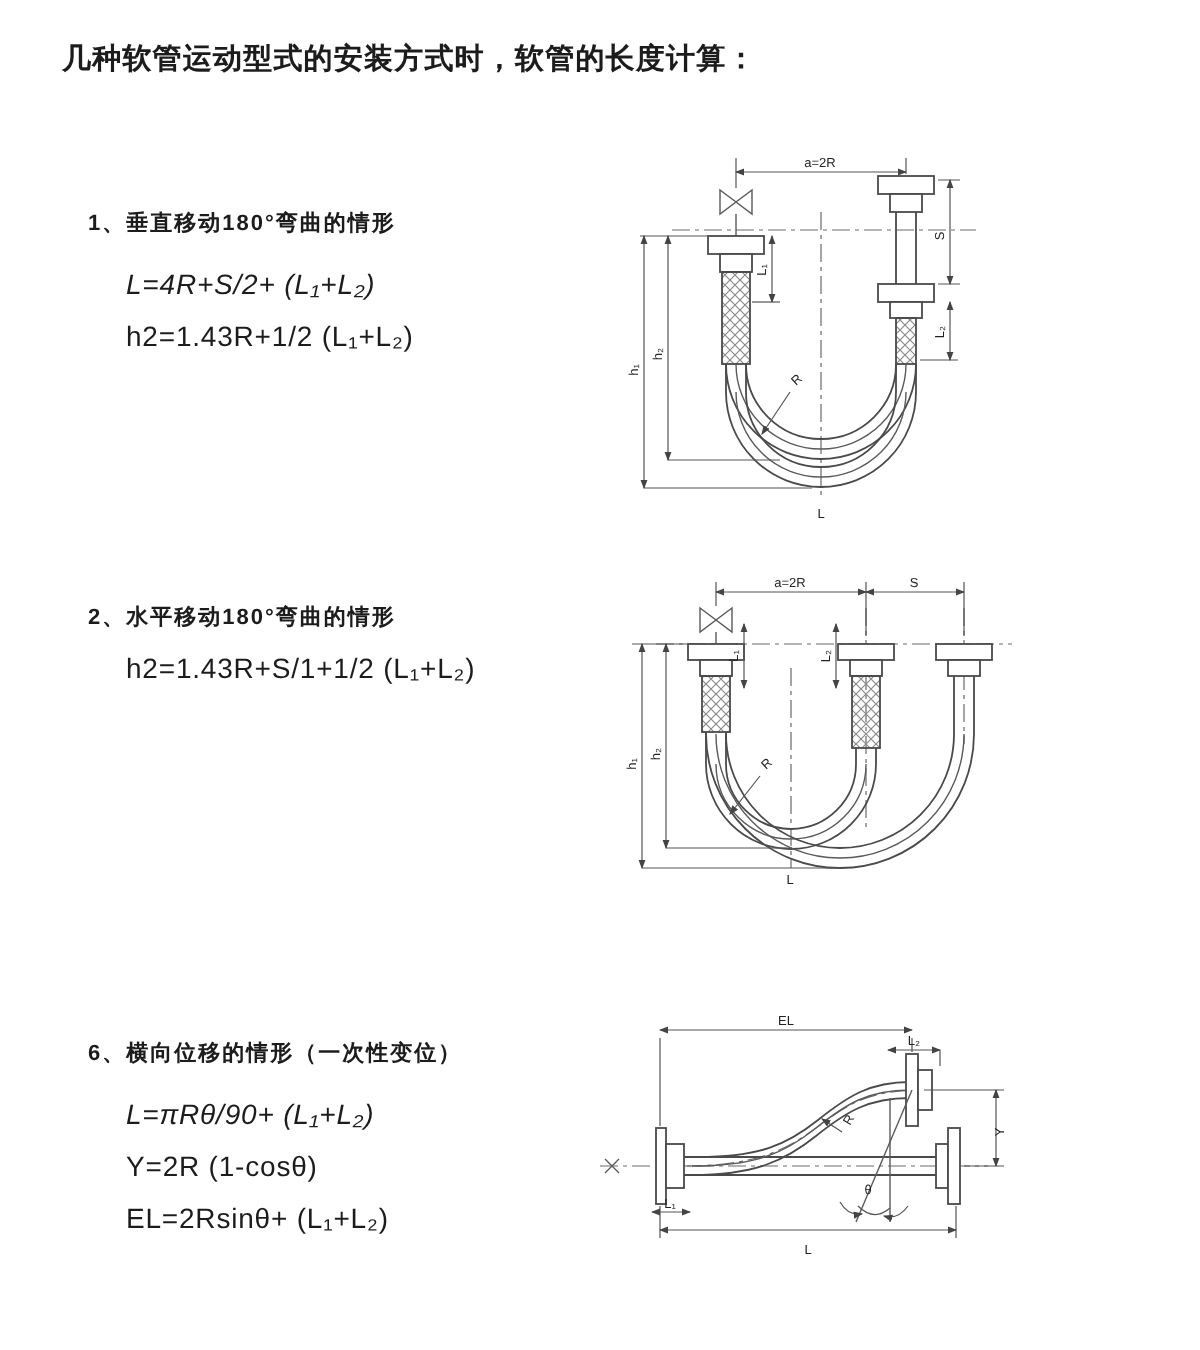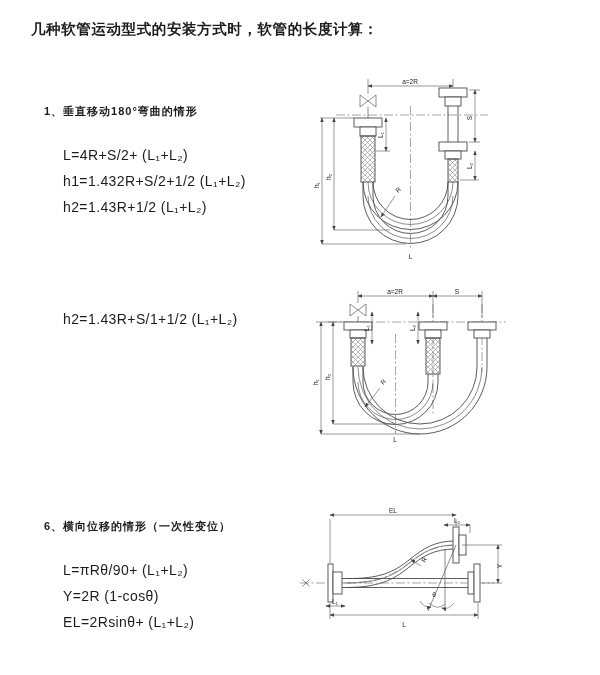--- a/index.html
+++ b/index.html
@@ -2,45 +2,45 @@
 <html><head>
 <meta charset="utf-8">
 <style>
   html,body{margin:0;padding:0;background:#fff;}
   #page{position:relative;width:600px;height:675px;background:#fff;overflow:hidden;
         font-family:"Liberation Sans","DejaVu Sans",sans-serif;color:#1c1c1c;}
   .title{position:absolute;left:31px;top:20px;font-size:14.5px;font-weight:700;letter-spacing:0.6px;}
   .section{position:absolute;left:44px;width:270px;}
   .sec-heading{font-size:11px;font-weight:700;letter-spacing:1px;white-space:nowrap;}
   .formula{font-size:14px;font-weight:400;margin:10px 0 0 19px;letter-spacing:0.4px;white-space:nowrap;}
-  .formula.first{margin-top:28px;}
+  .formula.first{margin-top:15px;font-style:italic;}
   .diagram{position:absolute;}
   svg .ln{stroke:#4a4a4a;stroke-width:0.9;fill:none;}
   svg .thin{stroke:#5a5a5a;stroke-width:0.7;fill:none;}
   svg .dl{stroke:#555;stroke-width:0.6;fill:none;}
   svg .ch{stroke:#6a6a6a;stroke-width:0.6;fill:none;stroke-dasharray:9 2.5 2 2.5;}
   svg .fl{fill:#ffffff;stroke:#4a4a4a;stroke-width:0.9;}
   svg .hb{fill:url(#hatch);stroke:#4a4a4a;stroke-width:0.9;}
   svg .dim{fill:#222;font-size:6.5px;font-family:"Liberation Sans","DejaVu Sans",sans-serif;}
 </style>
 </head>
 <body>
 
 <div id="page">
 
   <div class="title">几种软管运动型式的安装方式时，软管的长度计算：</div>
 
   <div class="section" style="top:104px">
     <div class="sec-heading">1、垂直移动180°弯曲的情形</div>
     <div class="formula first">L=4R+S/2+ (L₁+L₂)</div>
-    <div class="formula">h1=1.432R+S/2+1/2 (L₁+L₂)</div>
     <div class="formula">h2=1.43R+1/2 (L₁+L₂)</div>
   </div>
 
   <div class="section" style="top:301px">
+    <div class="sec-heading">2、水平移动180°弯曲的情形</div>
     <div class="formula">h2=1.43R+S/1+1/2 (L₁+L₂)</div>
   </div>
 
   <div class="section" style="top:519px">
     <div class="sec-heading">6、横向位移的情形（一次性变位）</div>
     <div class="formula first">L=πRθ/90+ (L₁+L₂)</div>
     <div class="formula">Y=2R (1-cosθ)</div>
     <div class="formula">EL=2Rsinθ+ (L₁+L₂)</div>
   </div>
 

